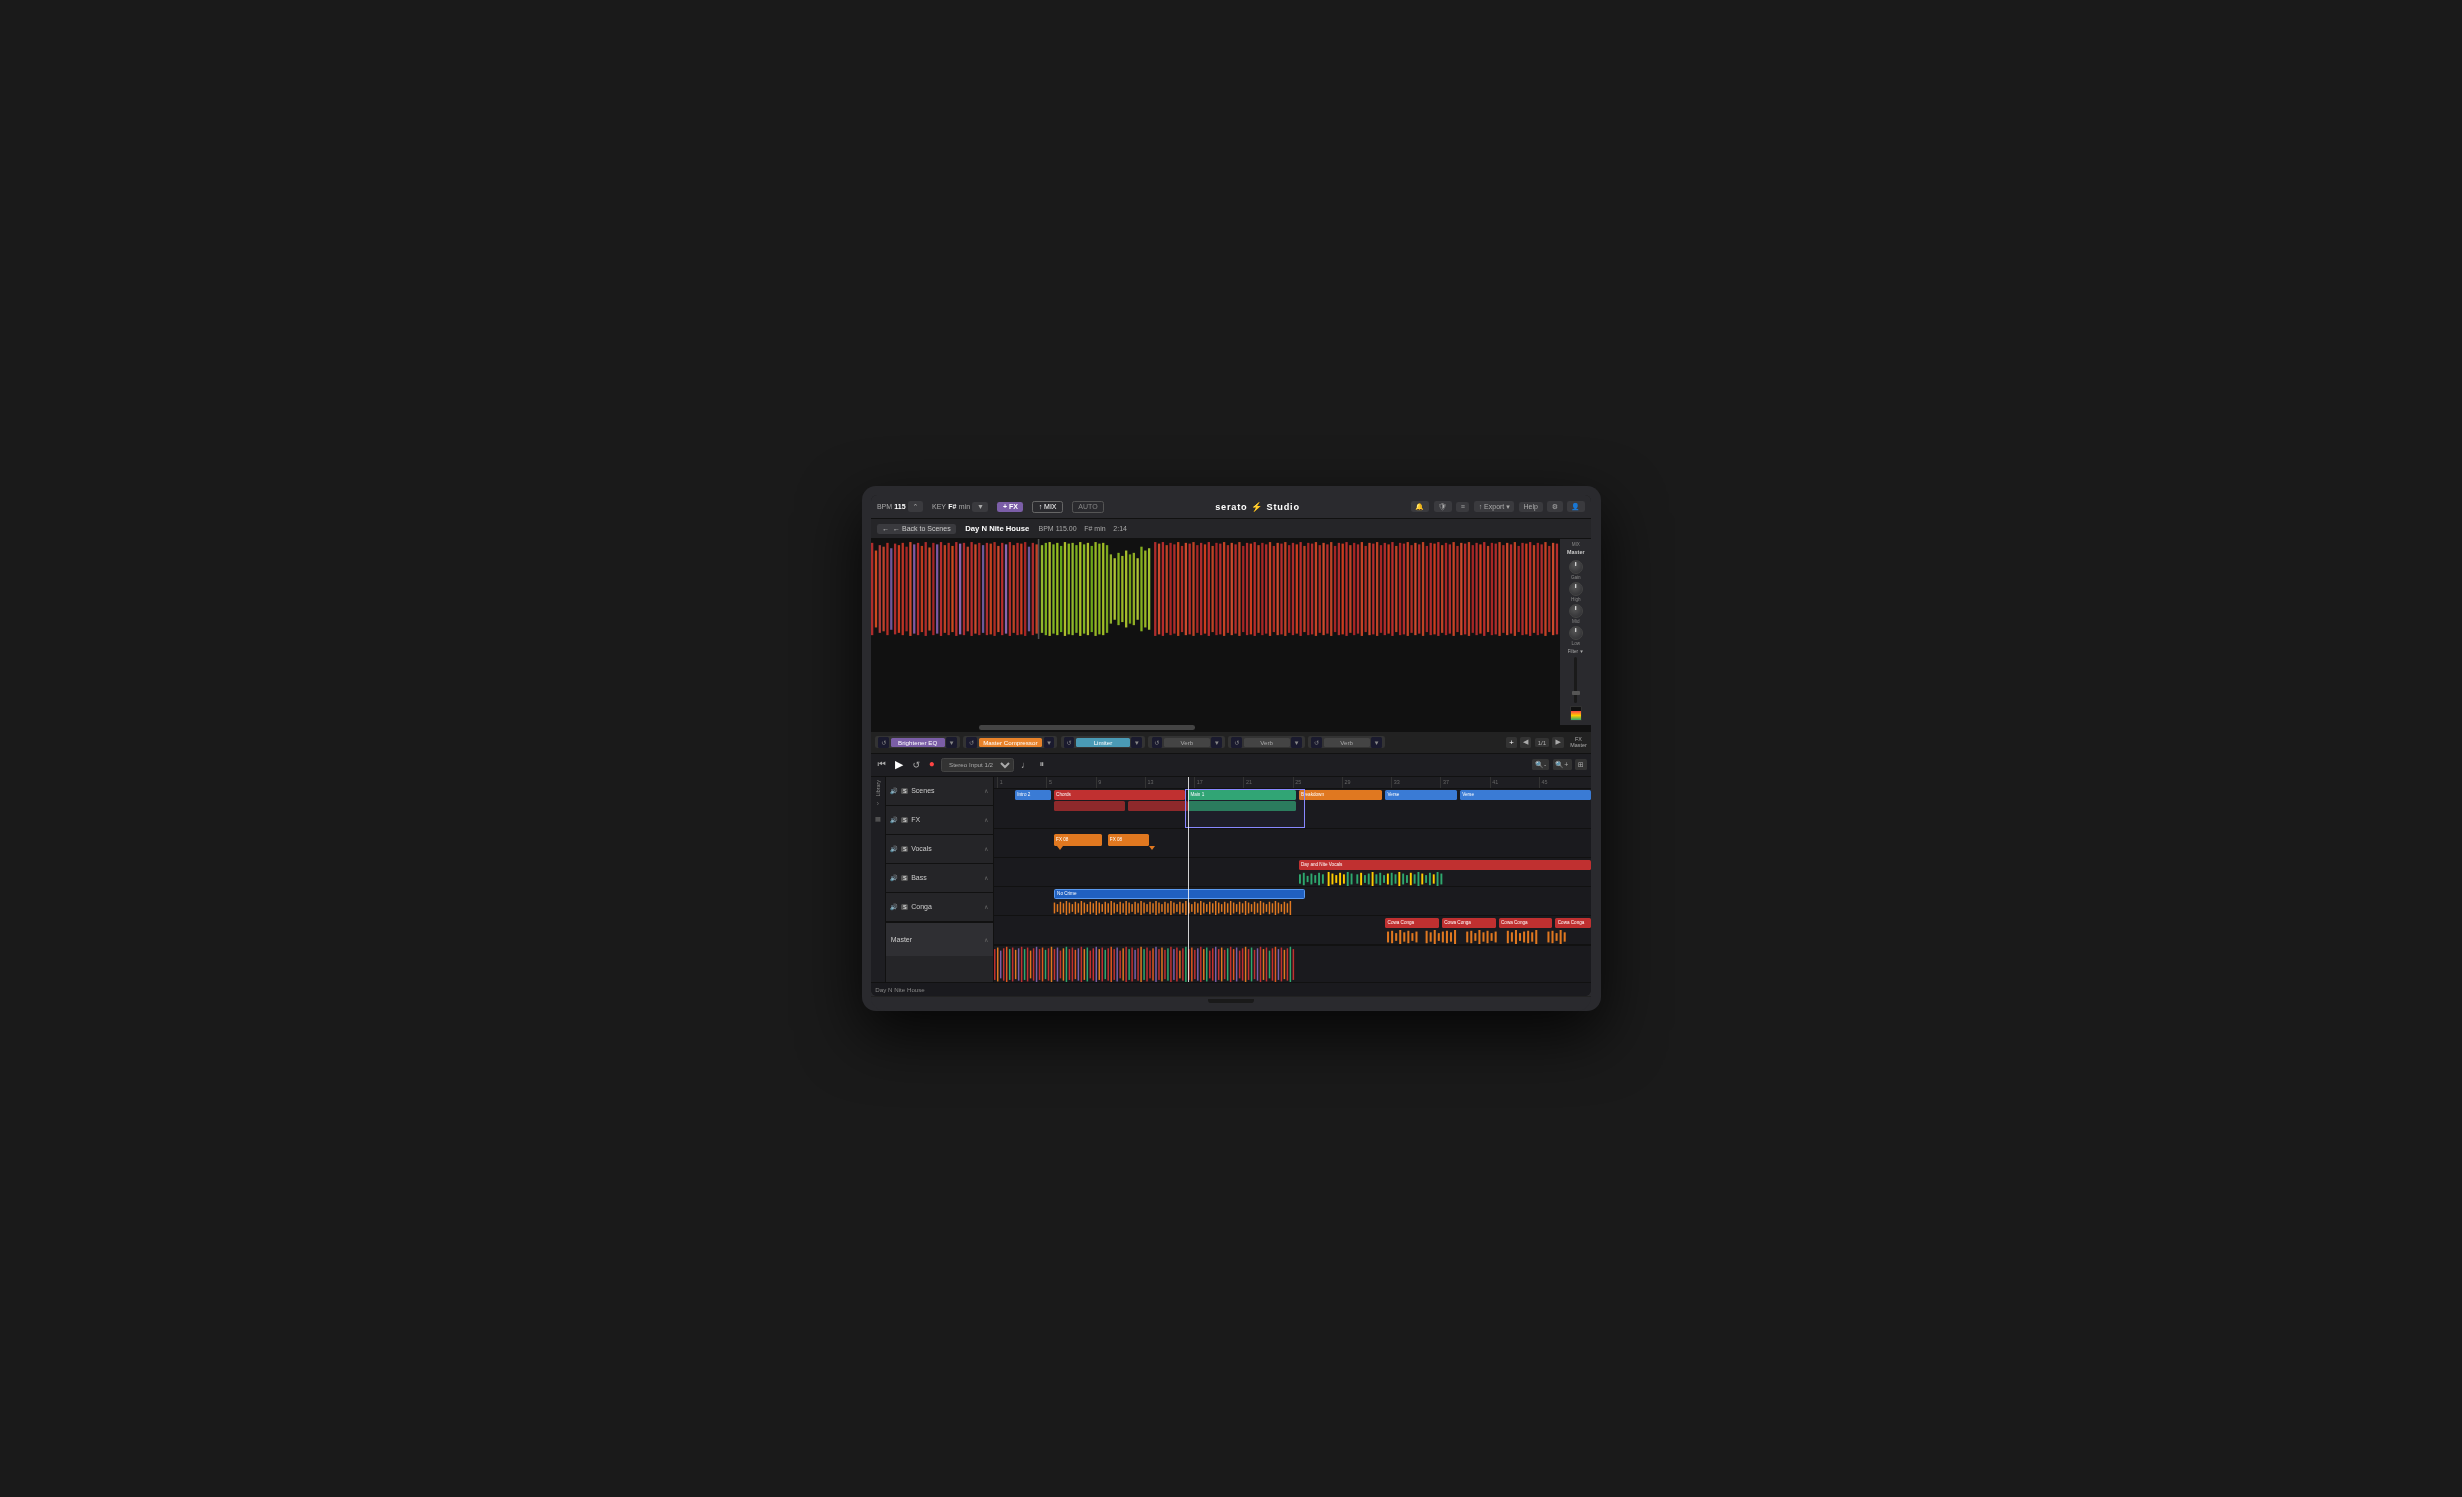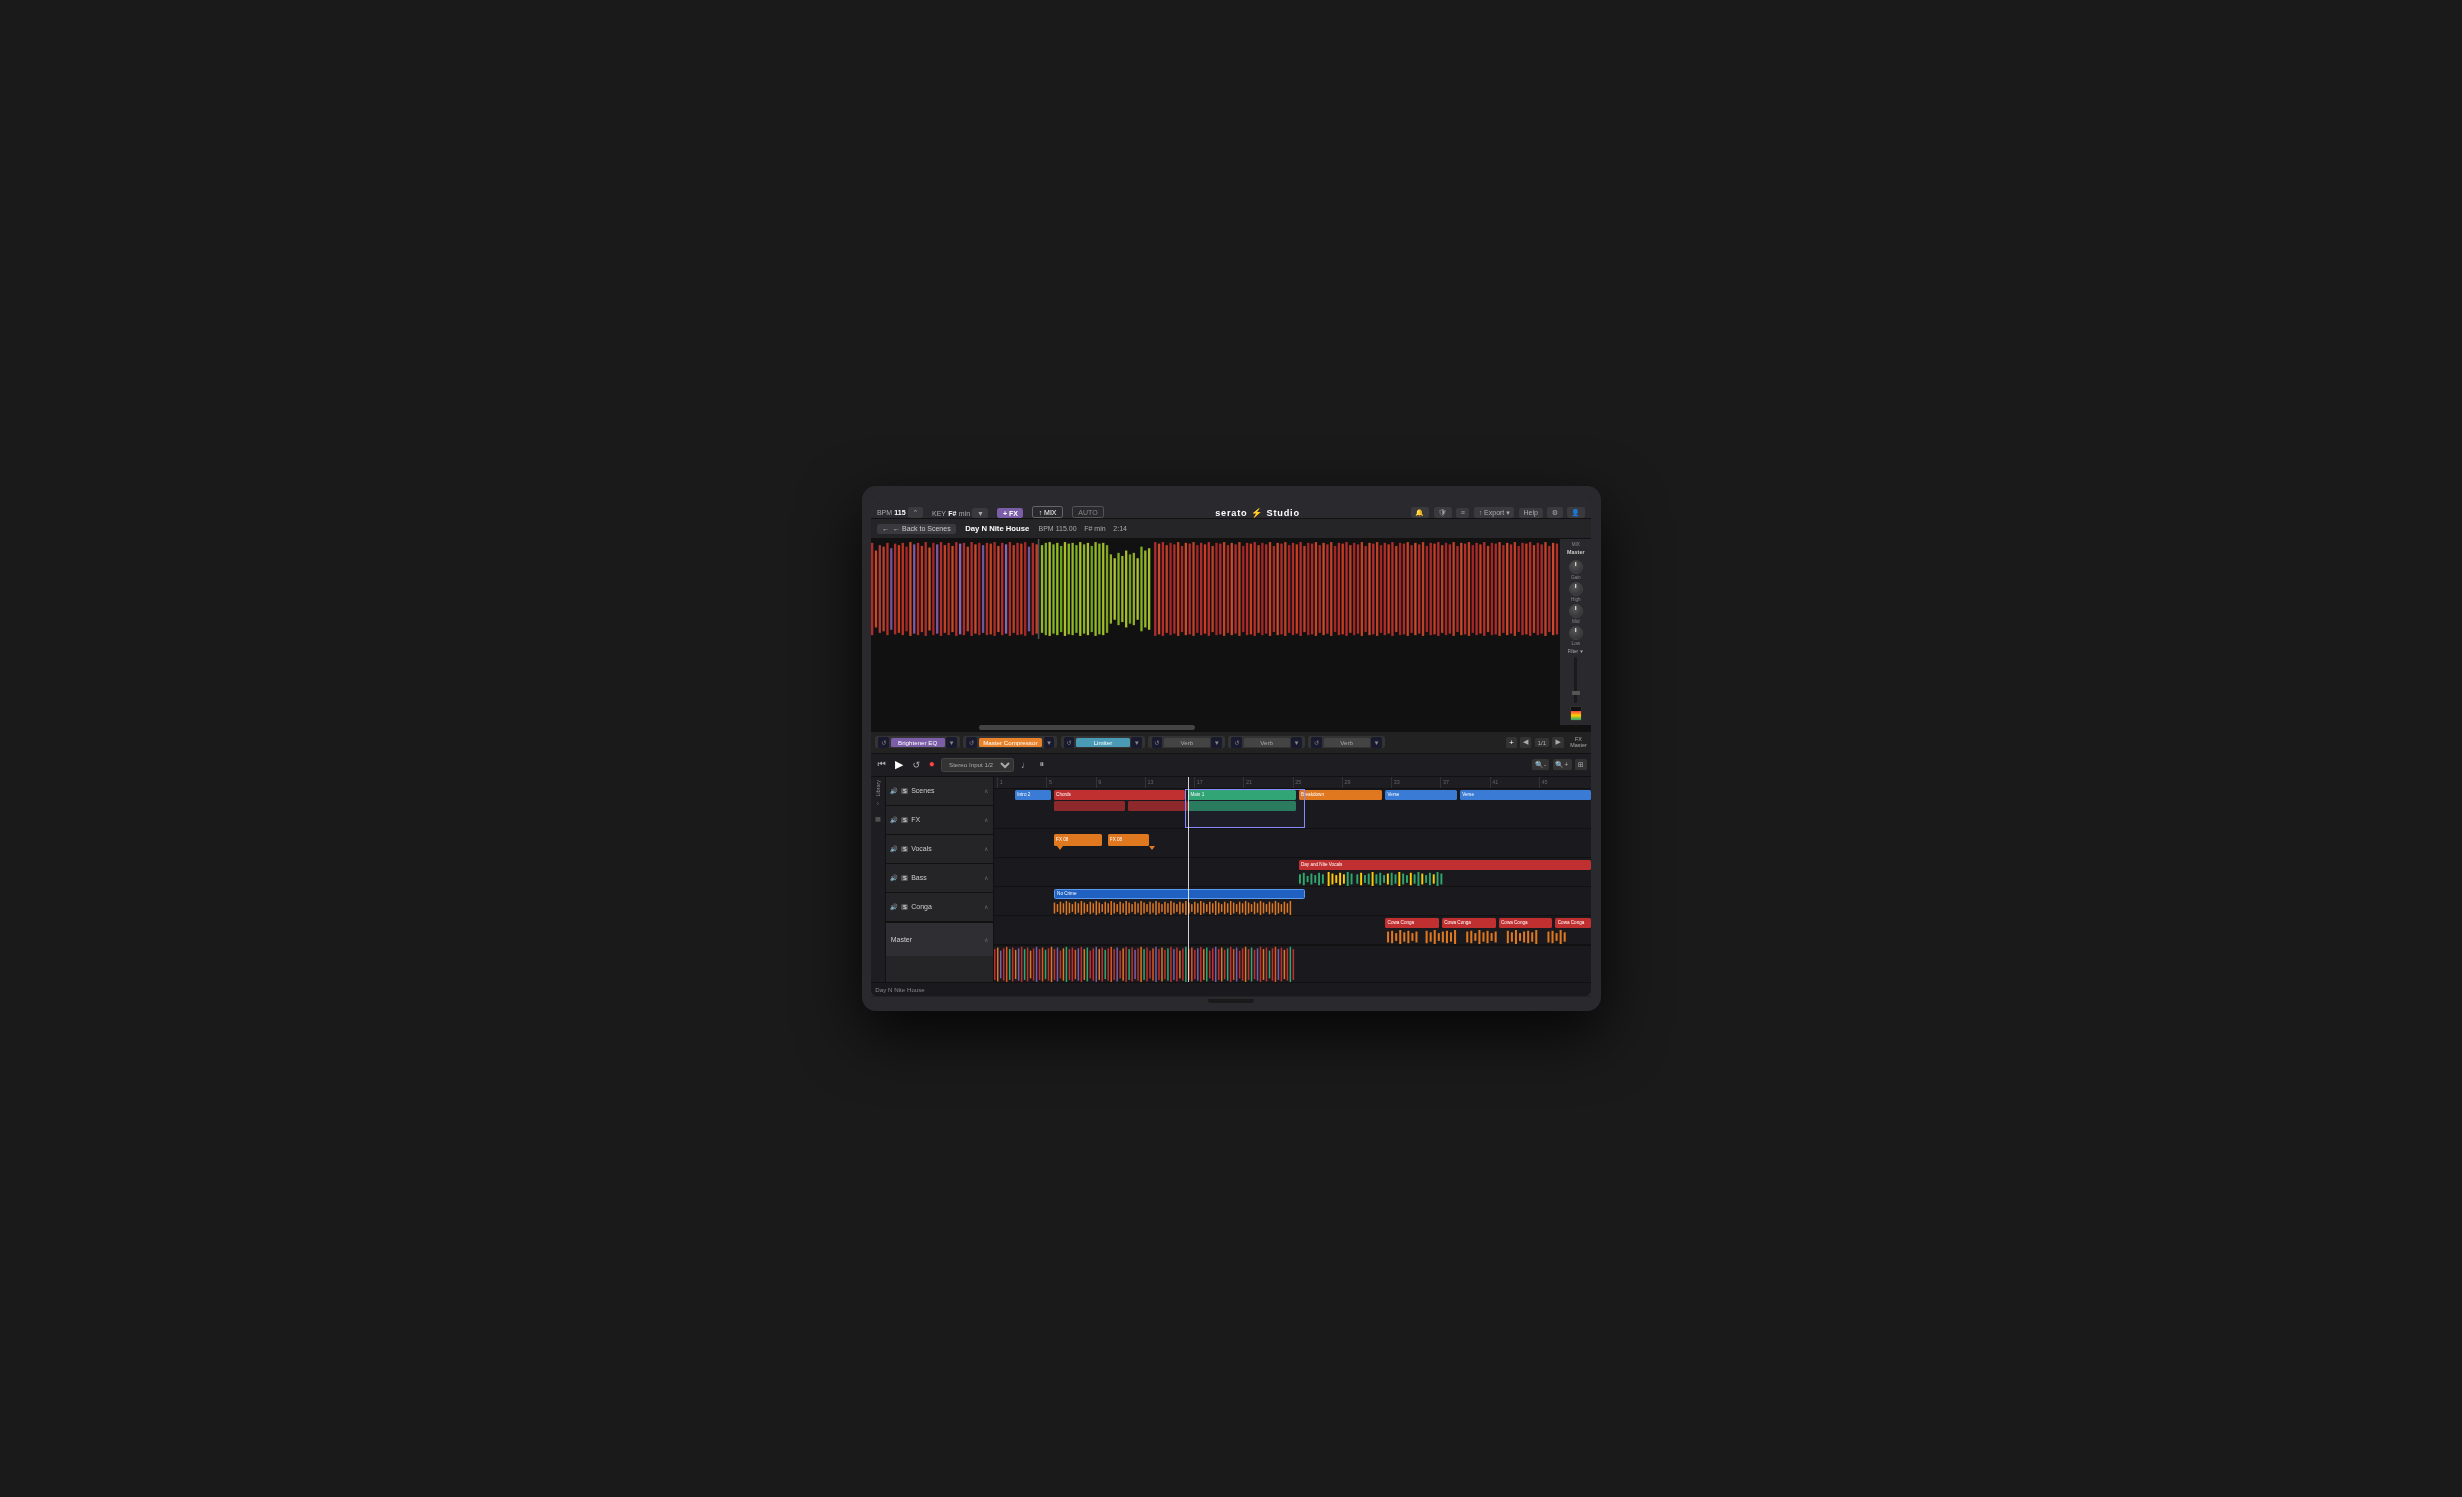--- a/index.html
+++ b/index.html
@@ -29,21 +29,21 @@
       background: #1c1c1e;
       width: 100%;
       color: #fff;
       font-size: 7.7px;
     }
     
     .top-toolbar {
       background: #2a2a2e;
       height: 24.6px;
       display: flex;
-      align-items: flex-end;
+      align-items: center;
       padding: 0 6.2px;
       gap: 9px;
       border-bottom: 0.8px solid #111;
     }
     .bpm-section, .key-section {
       display: flex;
       align-items: center;
       gap: 2.3px;
       font-size: 7px;
       color: #aaa;

